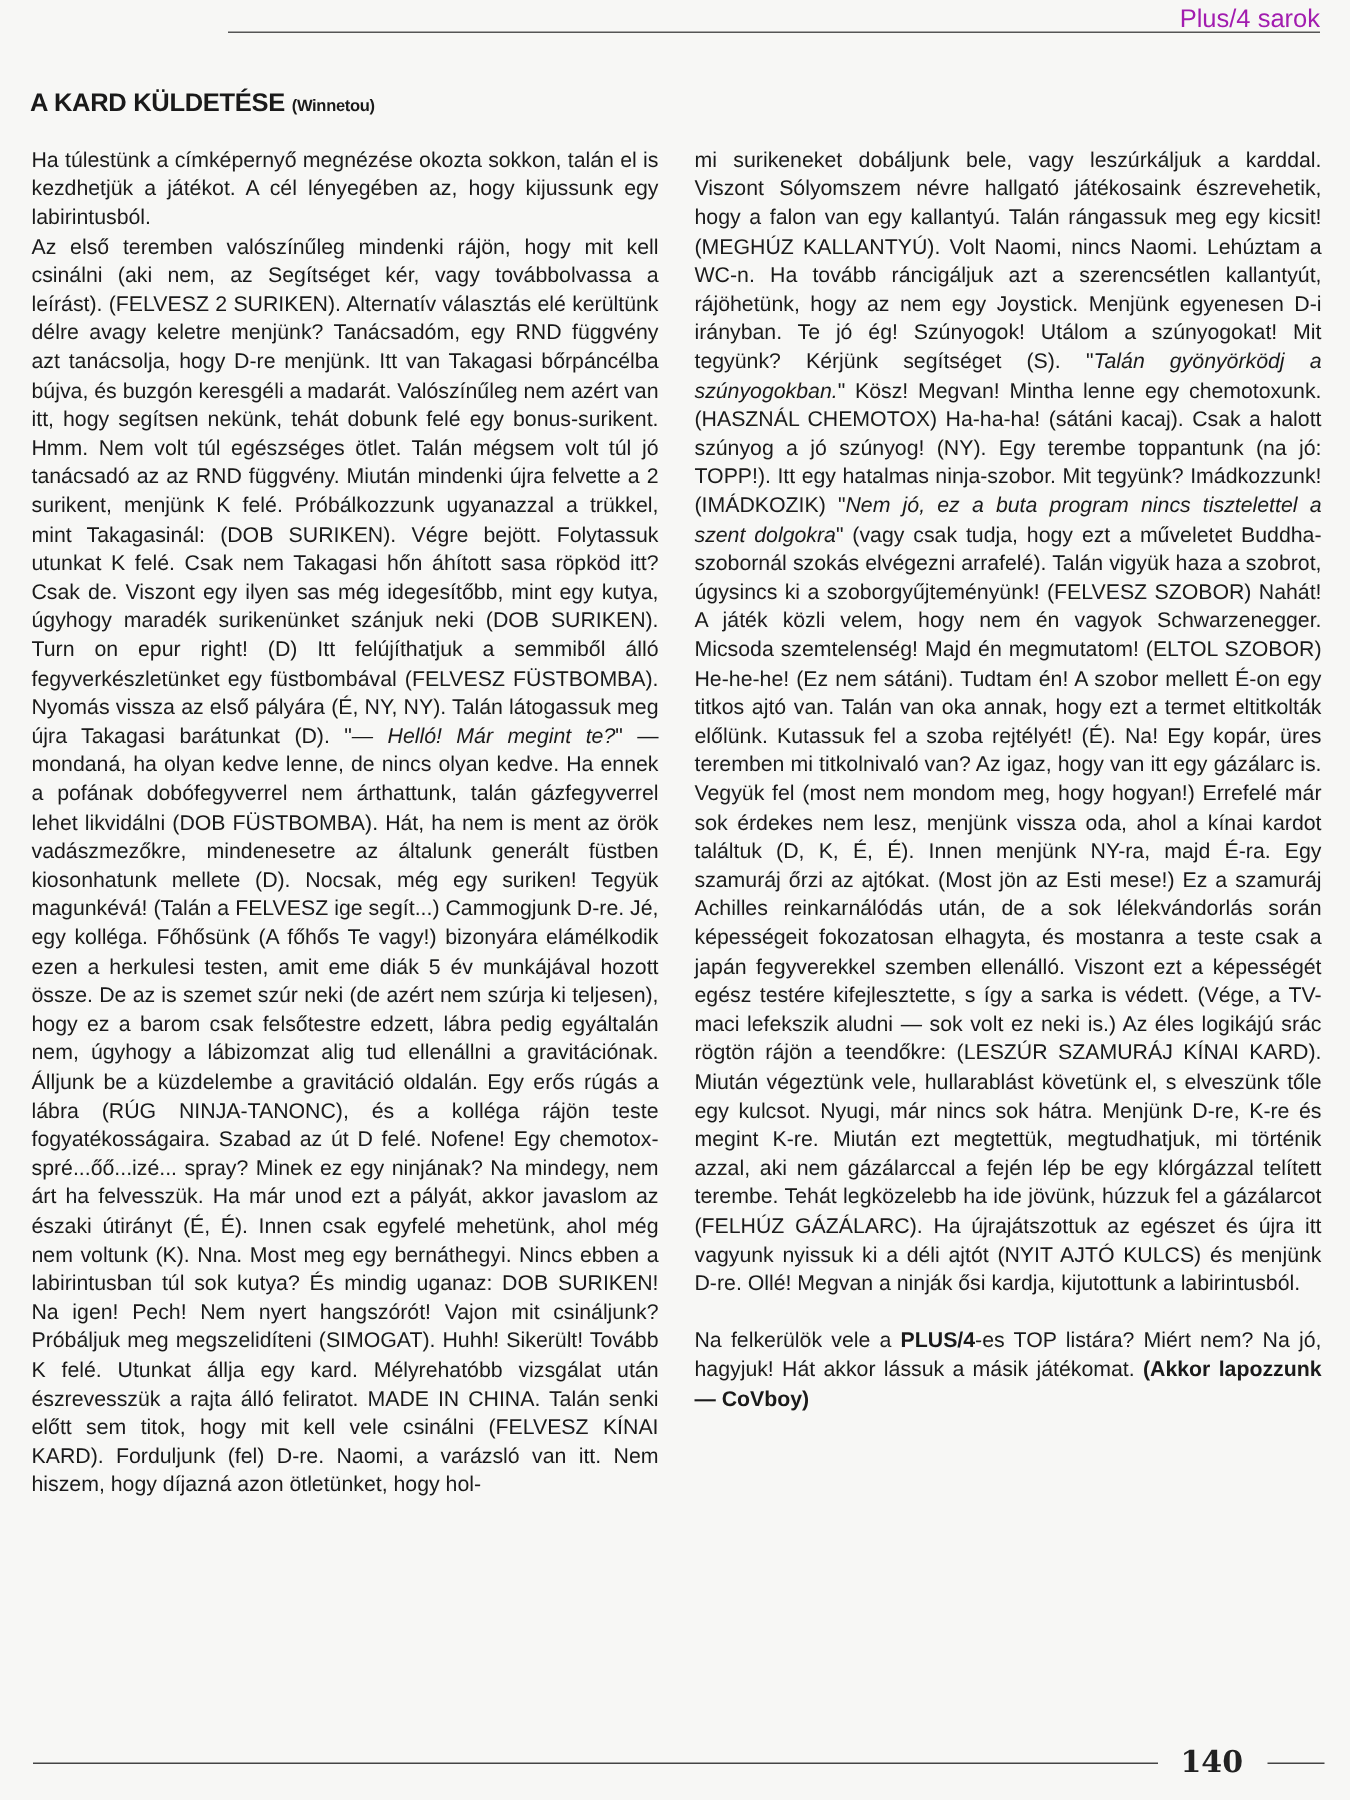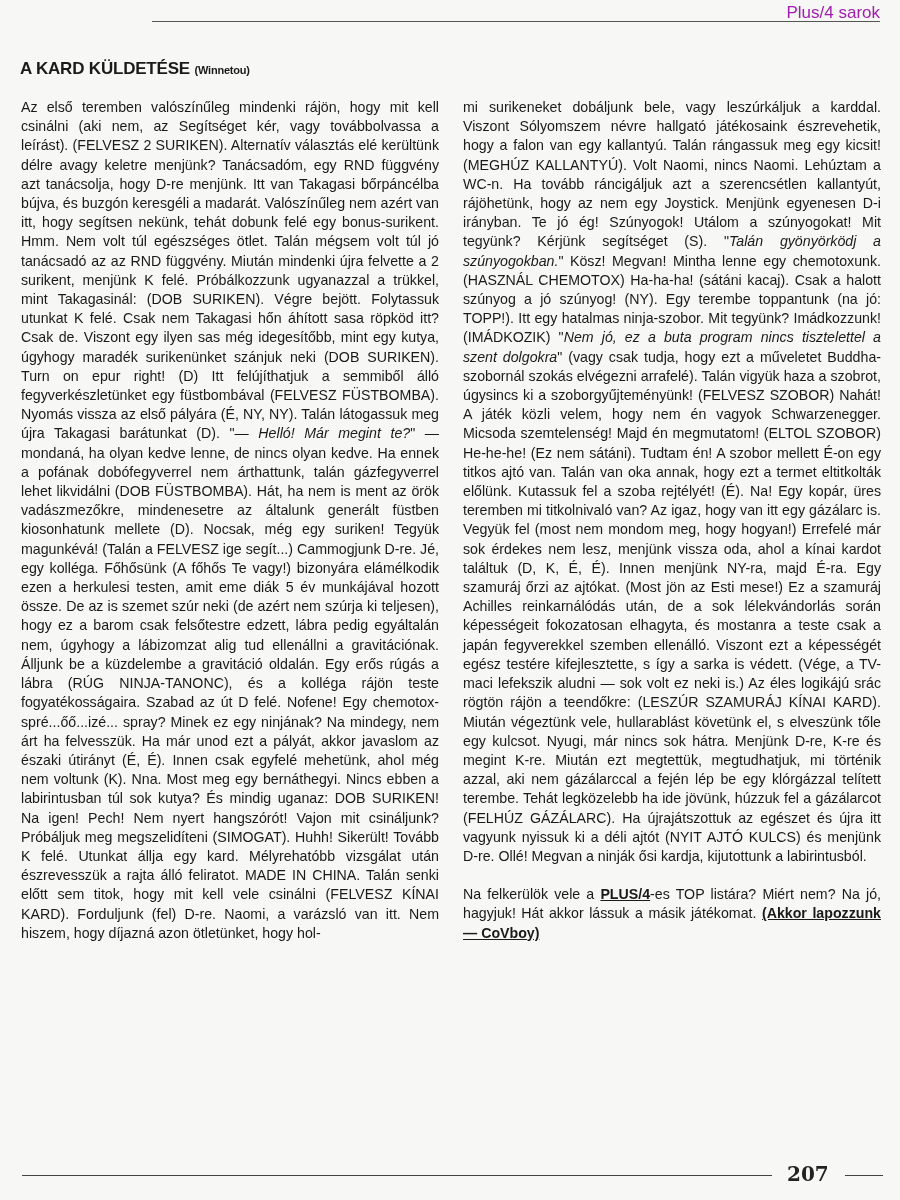--- a/index.html
+++ b/index.html
@@ -11,42 +11,43 @@
   .header-title { position: absolute; right: 20px; top: 3px; font-size: 17px; color: #a21caf; }
   .article-title { position: absolute; left: 20px; top: 59px; font-size: 17px; font-weight: bold; letter-spacing: -0.2px; }
   .article-title .by { font-size: 11px; }
   .col { position: absolute; top: 98px; width: 418px; font-size: 14.2px; line-height: 19.2px; text-align: justify; }
   .col-left { left: 21px; }
   .col-right { left: 463px; }
   .col p { margin: 0; }
   .col p + p { margin: 0; }
   .gap { height: 19px; }
   i { font-style: italic; }
-  b { font-weight: bold; text-decoration: underline; }
+  b { font-weight: bold; }
   .footer-line-left { position: absolute; left: 22px; top: 1175px; width: 750px; height: 1px; background: #444; }
   .footer-line-right { position: absolute; left: 845px; top: 1175px; width: 38px; height: 1px; background: #444; }
   .page-num { position: absolute; left: 787px; top: 1162px; font-family: "DejaVu Serif", serif; font-weight: bold; font-size: 20px; color: #222; }
 </style>
 </head>
 <body>
 
 <div class="header-line"></div>
 <div class="header-title">Plus/4 sarok</div>
 
 <div class="article-title">
   <span>A KARD KÜLDETÉSE</span>
   <span class="by">(Winnetou)</span>
 </div>
 
 <div class="col col-left">
+  <p>Ha túlestünk a címképernyő megnézése okozta sokkon, talán el is kezdhetjük a játékot. A cél lényegében az, hogy kijussunk egy labirintusból.</p>
   <p><span>Az első teremben valószínűleg mindenki rájön, hogy mit kell csinálni (aki nem, az Segítséget kér, vagy továbbolvassa a leírást). (FELVESZ 2 SURIKEN). Alternatív választás elé kerültünk délre avagy keletre menjünk? Tanácsadóm, egy RND függvény azt tanácsolja, hogy D-re menjünk. Itt van Takagasi bőrpáncélba bújva, és buzgón keresgéli a madarát. Valószínűleg nem azért van itt, hogy segítsen nekünk, tehát dobunk felé egy bonus-surikent. Hmm. Nem volt túl egészséges ötlet. Talán mégsem volt túl jó tanácsadó az az RND függvény. Miután mindenki újra felvette a 2 surikent, menjünk K felé. Próbálkozzunk ugyanazzal a trükkel, mint Takagasinál: (DOB SURIKEN). Végre bejött. Folytassuk utunkat K felé. Csak nem Takagasi hőn áhított sasa röpköd itt? Csak de. Viszont egy ilyen sas még idegesítőbb, mint egy kutya, úgyhogy maradék surikenünket szánjuk neki (DOB SURIKEN). Turn on epur right! (D) Itt felújíthatjuk a semmiből álló fegyverkészletünket egy füstbombával (FELVESZ FÜSTBOMBA). Nyomás vissza az első pályára (É, NY, NY). Talán látogassuk meg újra Takagasi barátunkat (D).</span> "<i>— Helló! Már megint te?</i>" <span>— mondaná, ha olyan kedve lenne, de nincs olyan kedve. Ha ennek a pofának dobófegyverrel nem árthattunk, talán gázfegyverrel lehet likvidálni (DOB FÜSTBOMBA). Hát, ha nem is ment az örök vadászmezőkre, mindenesetre az általunk generált füstben kiosonhatunk mellete (D). Nocsak, még egy suriken! Tegyük magunkévá! (Talán a FELVESZ ige segít...) Cammogjunk D-re. Jé, egy kolléga. Főhősünk (A főhős Te vagy!) bizonyára elámélkodik ezen a herkulesi testen, amit eme diák 5 év munkájával hozott össze. De az is szemet szúr neki (de azért nem szúrja ki teljesen), hogy ez a barom csak felsőtestre edzett, lábra pedig egyáltalán nem, úgyhogy a lábizomzat alig tud ellenállni a gravitációnak. Álljunk be a küzdelembe a gravitáció oldalán. Egy erős rúgás a lábra (RÚG NINJA-TANONC), és a kolléga rájön teste fogyatékosságaira. Szabad az út D felé. Nofene! Egy chemotox-spré...őő...izé... spray? Minek ez egy ninjának? Na mindegy, nem árt ha felvesszük. Ha már unod ezt a pályát, akkor javaslom az északi útirányt (É, É). Innen csak egyfelé mehetünk, ahol még nem voltunk (K). Nna. Most meg egy bernáthegyi. Nincs ebben a labirintusban túl sok kutya? És mindig uganaz: DOB SURIKEN! Na igen! Pech! Nem nyert hangszórót! Vajon mit csináljunk? Próbáljuk meg megszelidíteni (SIMOGAT). Huhh! Sikerült! Tovább K felé. Utunkat állja egy kard. Mélyrehatóbb vizsgálat után észrevesszük a rajta álló feliratot. MADE IN CHINA. Talán senki előtt sem titok, hogy mit kell vele csinálni (FELVESZ KÍNAI KARD). Forduljunk (fel) D-re. Naomi, a varázsló van itt. Nem hiszem, hogy díjazná azon ötletünket, hogy hol-</span></p>
 </div>
 
 <div class="col col-right">
   <p><span>mi surikeneket dobáljunk bele, vagy leszúrkáljuk a karddal. Viszont Sólyomszem névre hallgató játékosaink észrevehetik, hogy a falon van egy kallantyú. Talán rángassuk meg egy kicsit! (MEGHÚZ KALLANTYÚ). Volt Naomi, nincs Naomi. Lehúztam a WC-n. Ha tovább ráncigáljuk azt a szerencsétlen kallantyút, rájöhetünk, hogy az nem egy Joystick. Menjünk egyenesen D-i irányban. Te jó ég! Szúnyogok! Utálom a szúnyogokat! Mit tegyünk? Kérjünk segítséget (S). "</span><i>Talán gyönyörködj a szúnyogokban.</i><span>" Kösz! Megvan! Mintha lenne egy chemotoxunk. (HASZNÁL CHEMOTOX) Ha-ha-ha! (sátáni kacaj). Csak a halott szúnyog a jó szúnyog! (NY). Egy terembe toppantunk (na jó: TOPP!). Itt egy hatalmas ninja-szobor. Mit tegyünk? Imádkozzunk! (IMÁDKOZIK) "</span><i>Nem jó, ez a buta program nincs tisztelettel a szent dolgokra</i><span>" (vagy csak tudja, hogy ezt a műveletet Buddha-szobornál szokás elvégezni arrafelé). Talán vigyük haza a szobrot, úgysincs ki a szoborgyűjteményünk! (FELVESZ SZOBOR) Nahát! A játék közli velem, hogy nem én vagyok Schwarzenegger. Micsoda szemtelenség! Majd én megmutatom! (ELTOL SZOBOR) He-he-he! (Ez nem sátáni). Tudtam én! A szobor mellett É-on egy titkos ajtó van. Talán van oka annak, hogy ezt a termet eltitkolták előlünk. Kutassuk fel a szoba rejtélyét! (É). Na! Egy kopár, üres teremben mi titkolnivaló van? Az igaz, hogy van itt egy gázálarc is. Vegyük fel (most nem mondom meg, hogy hogyan!) Errefelé már sok érdekes nem lesz, menjünk vissza oda, ahol a kínai kardot találtuk (D, K, É, É). Innen menjünk NY-ra, majd É-ra. Egy szamuráj őrzi az ajtókat. (Most jön az Esti mese!) Ez a szamuráj Achilles reinkarnálódás után, de a sok lélekvándorlás során képességeit fokozatosan elhagyta, és mostanra a teste csak a japán fegyverekkel szemben ellenálló. Viszont ezt a képességét egész testére kifejlesztette, s így a sarka is védett. (Vége, a TV-maci lefekszik aludni — sok volt ez neki is.) Az éles logikájú srác rögtön rájön a teendőkre: (LESZÚR SZAMURÁJ KÍNAI KARD). Miután végeztünk vele, hullarablást követünk el, s elveszünk tőle egy kulcsot. Nyugi, már nincs sok hátra. Menjünk D-re, K-re és megint K-re. Miután ezt megtettük, megtudhatjuk, mi történik azzal, aki nem gázálarccal a fején lép be egy klórgázzal telített terembe. Tehát legközelebb ha ide jövünk, húzzuk fel a gázálarcot (FELHÚZ GÁZÁLARC). Ha újrajátszottuk az egészet és újra itt vagyunk nyissuk ki a déli ajtót (NYIT AJTÓ KULCS) és menjünk D-re. Ollé! Megvan a ninják ősi kardja, kijutottunk a labirintusból.</span></p>
   <div class="gap"></div>
   <p><span>Na felkerülök vele a </span><b>PLUS/4</b><span>-es TOP listára? Miért nem? Na jó, hagyjuk! Hát akkor lássuk a másik játékomat. </span><b>(Akkor lapozzunk — CoVboy)</b></p>
   <div class="gap"></div>
 </div>
 
 <div class="footer-line-left"></div>
-<div class="page-num">207</div>
+<div class="page-num">140</div>
 <div class="footer-line-right"></div>
 
 </body></html>

